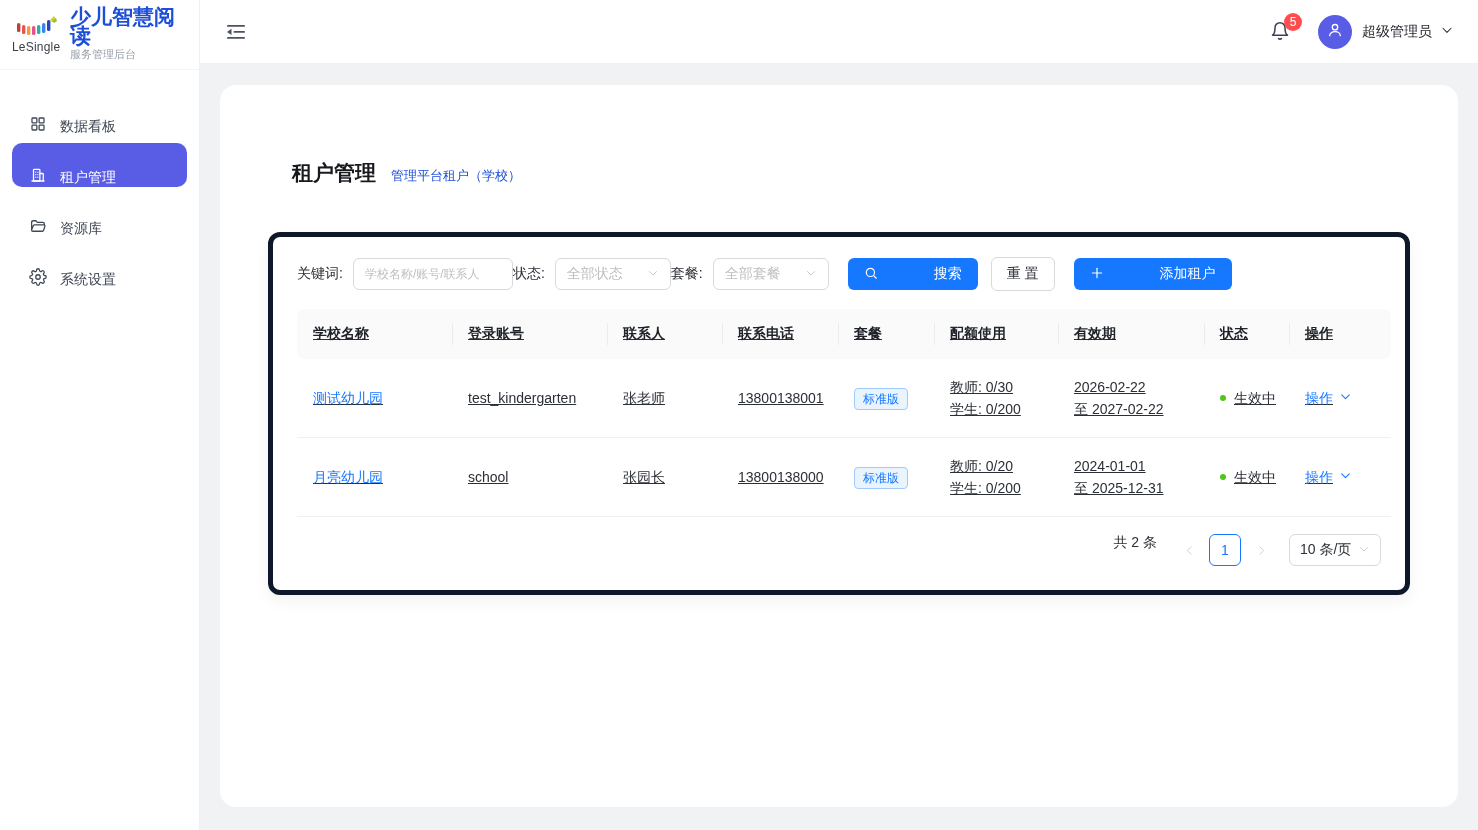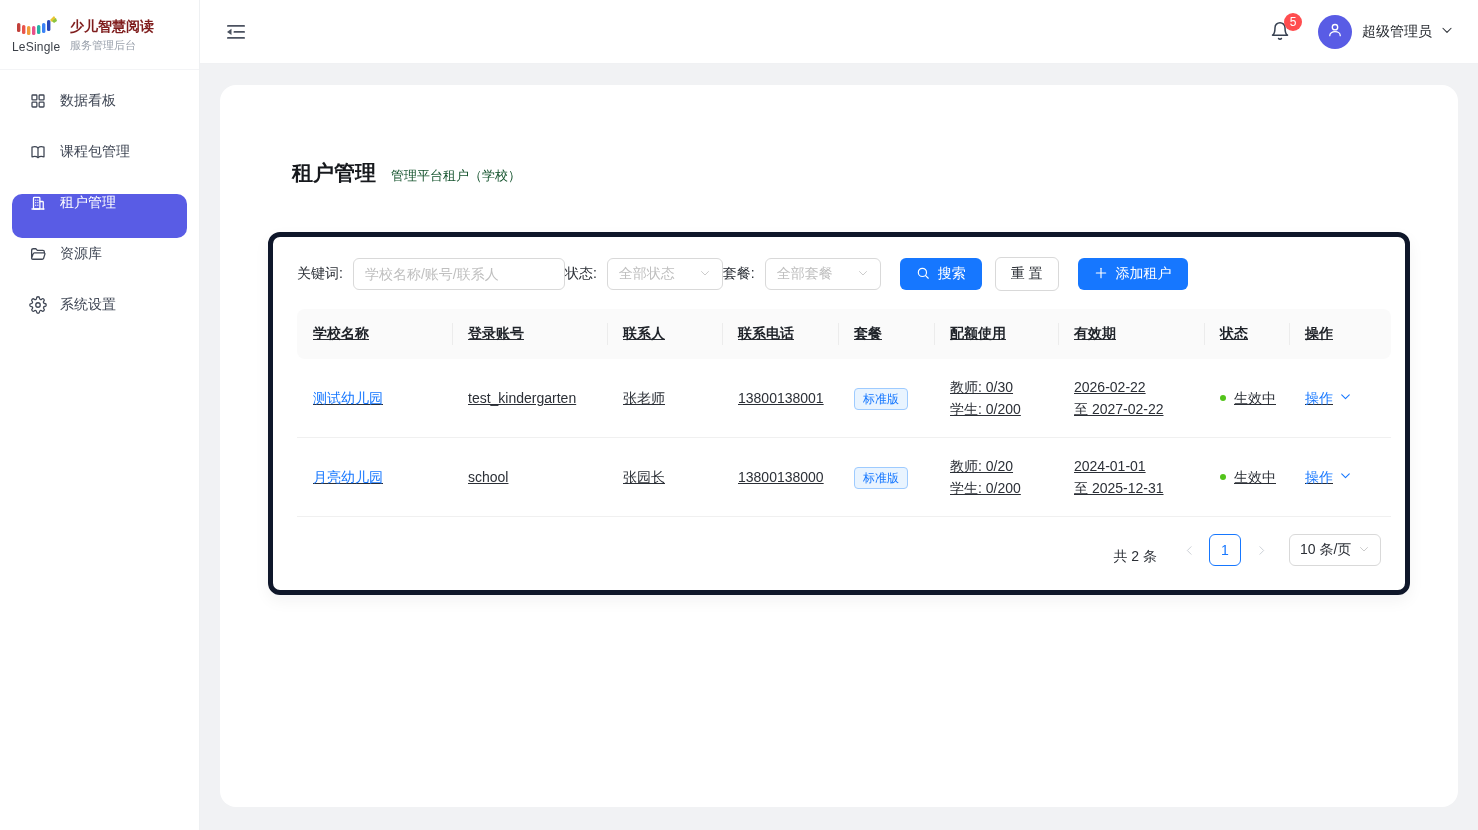--- a/index.html
+++ b/index.html
@@ -8,75 +8,75 @@
     font-family:"Liberation Sans", sans-serif;
     background:#f1f2f4;
     display:flex;
     color:#2b2f36;
   }
   
   .sidebar { width:200px; min-width:200px; background:#fff; border-right:1px solid #eef0f2; display:flex; flex-direction:column; }
   .logo-area { height:70px; border-bottom:1px solid #f3f4f6; display:flex; align-items:center; gap:10px; padding:0 12px; }
   .logo-mark { width:48px; text-align:center; }
   .logo-mark .logo-text { font-size:12px; color:#3a3f47; letter-spacing:0.2px; display:block; margin-top:-2px; }
-  .brand-title { font-size:14px; font-weight:bold; color:#7f1d1d; line-height:19px; }
+  .brand-title { font-size:21px; font-weight:bold; color:#1d4ed8; line-height:19px; }
   .brand-sub { font-size:11px; color:#9aa1ac; margin-top:2px; }
   .menu { padding:22px 12px; display:flex; flex-direction:column; gap:7px; }
-  .menu-item { height:44px; border-radius:10px; display:flex; align-items:flex-start; gap:13px; padding:0 17px; font-size:14px; color:#3f4654; cursor:pointer; }
+  .menu-item { height:44px; border-radius:10px; display:flex; align-items:flex-end; gap:13px; padding:0 17px; font-size:14px; color:#3f4654; cursor:pointer; }
   .menu-item svg { width:18px; height:18px; stroke:currentColor; fill:none; stroke-width:1.7; stroke-linecap:round; stroke-linejoin:round; }
   .menu-item.active { background:#595ce5; color:#fff; }
   
   .main { flex:1; display:flex; flex-direction:column; min-width:0; }
   .topbar { height:64px; background:#fff; border-bottom:1px solid #f0f1f3; display:flex; align-items:center; padding:0 24px; }
   .fold-btn { width:20px; height:20px; cursor:pointer; color:#4b5260; margin-left:2px; }
   .fold-btn svg { width:20px; height:20px; stroke:currentColor; fill:currentColor; stroke-width:0; }
   .topbar-spacer { flex:1; }
   .bell-wrap { position:relative; width:22px; height:22px; margin-right:26px; cursor:pointer; color:#374151; }
   .bell-wrap svg { width:20px; height:20px; stroke:currentColor; fill:none; stroke-width:1.8; stroke-linecap:round; stroke-linejoin:round; }
   .badge { position:absolute; top:-8px; right:-10px; min-width:18px; height:18px; border-radius:9px; background:#ff4d4f; color:#fff; font-size:12px; display:flex; align-items:center; justify-content:center; padding:0 4px; }
   .avatar { width:34px; height:34px; border-radius:50%; background:#595ce5; display:flex; align-items:center; justify-content:center; margin-right:10px; cursor:pointer; }
   .avatar svg { width:18px; height:18px; stroke:#fff; fill:none; stroke-width:1.8; stroke-linecap:round; stroke-linejoin:round; }
   .user-name { font-size:14px; color:#1f2329; margin-right:8px; cursor:pointer; }
   .user-caret svg { width:14px; height:14px; stroke:#2b2f36; fill:none; stroke-width:1.8; stroke-linecap:round; stroke-linejoin:round; }
   
   .content { flex:1; padding:21px 20px 23px 20px; min-height:0; }
   .card { background:#fff; border-radius:16px; height:100%; padding:74px 48px 0 48px; }
   .page-head { margin-left:24px; display:flex; align-items:baseline; gap:15px; }
   .page-title { font-size:21px; font-weight:bold; color:#17191d; }
-  .page-sub { font-size:13px; color:#14532d; }
+  .page-sub { font-size:13px; color:#1d4ed8; }
   .panel { margin-top:45px; border:5px solid #0f172a; border-radius:12px; box-shadow:0 6px 16px rgba(15,23,42,0.05); padding:20px 24px 24px 24px; }
   
   .filter-row { display:flex; align-items:center; }
   .f-label { font-size:14px; color:#2b2f36; margin-right:10px; white-space:nowrap; }
   .f-label.ml { }
-  .kw-input { width:212px; height:32px; border:1px solid #d9d9d9; border-radius:6px; padding:0 11px; font-size:14px; color:#2b2f36; outline:none; background:#fff; }
+  .kw-input { width:160px; height:32px; border:1px solid #d9d9d9; border-radius:6px; padding:0 11px; font-size:12px; color:#2b2f36; outline:none; background:#fff; }
   .kw-input::placeholder { color:#bfbfbf; }
   .select { width:116px; height:32px; border:1px solid #d9d9d9; border-radius:6px; background:#fff; display:flex; align-items:center; justify-content:space-between; padding:10px 11px; font-size:14px; color:#bfbfbf; cursor:pointer;gap:12px; }
   .select svg, .ps-select svg { width:12px; height:12px; stroke:#bfbfbf; fill:none; stroke-width:1.6; stroke-linecap:round; stroke-linejoin:round; }
   .btn { height:32px; border-radius:6px; font-size:14px; display:inline-flex; align-items:center; justify-content:center; cursor:pointer; border:none; }
   .btn svg { width:14px; height:14px; stroke:#fff; fill:none; stroke-width:2; stroke-linecap:round; stroke-linejoin:round; margin-right:8px; }
-  .btn-primary { background:#1677ff; color:#fff; padding:0 16px; }
+  .btn-primary { background:#1677ff; color:#fff; padding:0 16px;gap:48px; }
   .btn-default { background:#fff; border:1px solid #d9d9d9; color:#2b2f36; padding:16px 15px; }
   .ml18 { margin-left:19px; } .ml13 { margin-left:13px; }
   
   table { width:100%; border-collapse:collapse; table-layout:fixed; margin-top:18px;text-decoration:underline; }
   th { background:#fafafa; height:50px; text-align:left; padding:0 16px; font-size:14px; font-weight:bold; color:#1f2329; position:relative; }
   th:first-child { border-top-left-radius:8px; border-bottom-left-radius:8px; }
   th:last-child { border-top-right-radius:8px; border-bottom-right-radius:8px; }
   th:not(:first-child)::before { content:""; position:absolute; left:0; top:50%; transform:translateY(-50%); width:1px; height:22px; background:#ececec; }
   td { padding:17px 16px; border-bottom:1px solid #f0f0f0; font-size:14px; color:#2b2f36; line-height:22px; vertical-align:middle; }
   .link { color:#1677ff; cursor:pointer; text-decoration:none; }
   .tag { display:inline-block; font-size:12px; line-height:18px; color:#1677ff; background:#e9f4ff; border:1px solid #9ecbff; border-radius:4px; padding:1px 8px; }
   .two-line div { line-height:22px; }
   .status-wrap { width:58px; line-height:22px; }
   .dot { display:inline-block; width:6px; height:6px; border-radius:50%; background:#52c41a; margin-right:8px; vertical-align:2px; }
   .action-cell { display:flex; align-items:center; gap:6px; color:#1677ff; cursor:pointer; }
   .action-cell svg { width:13px; height:13px; stroke:#1677ff; fill:none; stroke-width:2; stroke-linecap:round; stroke-linejoin:round; }
   
-  .pagination { margin-top:17px; display:flex; align-items:flex-end; justify-content:flex-end; }
+  .pagination { margin-top:17px; display:flex; align-items:flex-start; justify-content:flex-end; }
   .pg-total { font-size:14px; color:#2b2f36; margin-right:18px; }
   .pg-arrow { width:28px; height:32px; display:flex; align-items:center; justify-content:center; cursor:default; }
   .pg-arrow svg { width:13px; height:13px; stroke:#ccd0d6; fill:none; stroke-width:1.8; stroke-linecap:round; stroke-linejoin:round; }
   .pg-page { width:32px; height:32px; border:1px solid #1677ff; border-radius:6px; color:#1677ff; font-size:14px; display:flex; align-items:center; justify-content:center; margin:0 6px; cursor:pointer; background:#fff; }
   .ps-select { width:92px; height:32px; border:1px solid #d9d9d9; border-radius:6px; background:#fff; display:flex; align-items:center; justify-content:space-between; padding:0 10px; font-size:14px; color:#2b2f36; margin-left:14px; cursor:pointer; }
 </style>
 </head>
 <body>
 
 <aside class="sidebar">
@@ -104,29 +104,20 @@
     <div class="menu-item">
       <span>
         <svg viewBox="0 0 24 24">
             <rect x="4" y="4" width="6.5" height="6.5" rx="1"></rect>
             <rect x="13.5" y="4" width="6.5" height="6.5" rx="1"></rect>
             <rect x="4" y="13.5" width="6.5" height="6.5" rx="1"></rect>
             <rect x="13.5" y="13.5" width="6.5" height="6.5" rx="1"></rect>
           </svg>
       </span>
       <span>数据看板</span>
-    </div>
-    <div class="menu-item">
-      <span>
-        <svg viewBox="0 0 24 24">
-            <path d="M12 6.5C10 4.8 6.8 4.6 4 5.6v12.8c2.8-1 6-0.8 8 1 2-1.8 5.2-2 8-1V5.6c-2.8-1-6-0.8-8 0.9"></path>
-            <path d="M12 6.5v12.9"></path>
-          </svg>
-      </span>
-      <span>课程包管理</span>
     </div>
     <div class="menu-item active">
       <span>
         <svg viewBox="0 0 24 24">
             <path d="M4 20h16"></path>
             <rect x="6" y="4.5" width="8.5" height="15.5" rx="1"></rect>
             <path d="M14.5 10H18a1 1 0 0 1 1 1v9"></path>
             <path d="M9 8.2h0.01M11.8 8.2h0.01M9 11.6h0.01M11.8 11.6h0.01M9 15h0.01M11.8 15h0.01"></path>
           </svg>
       </span>

